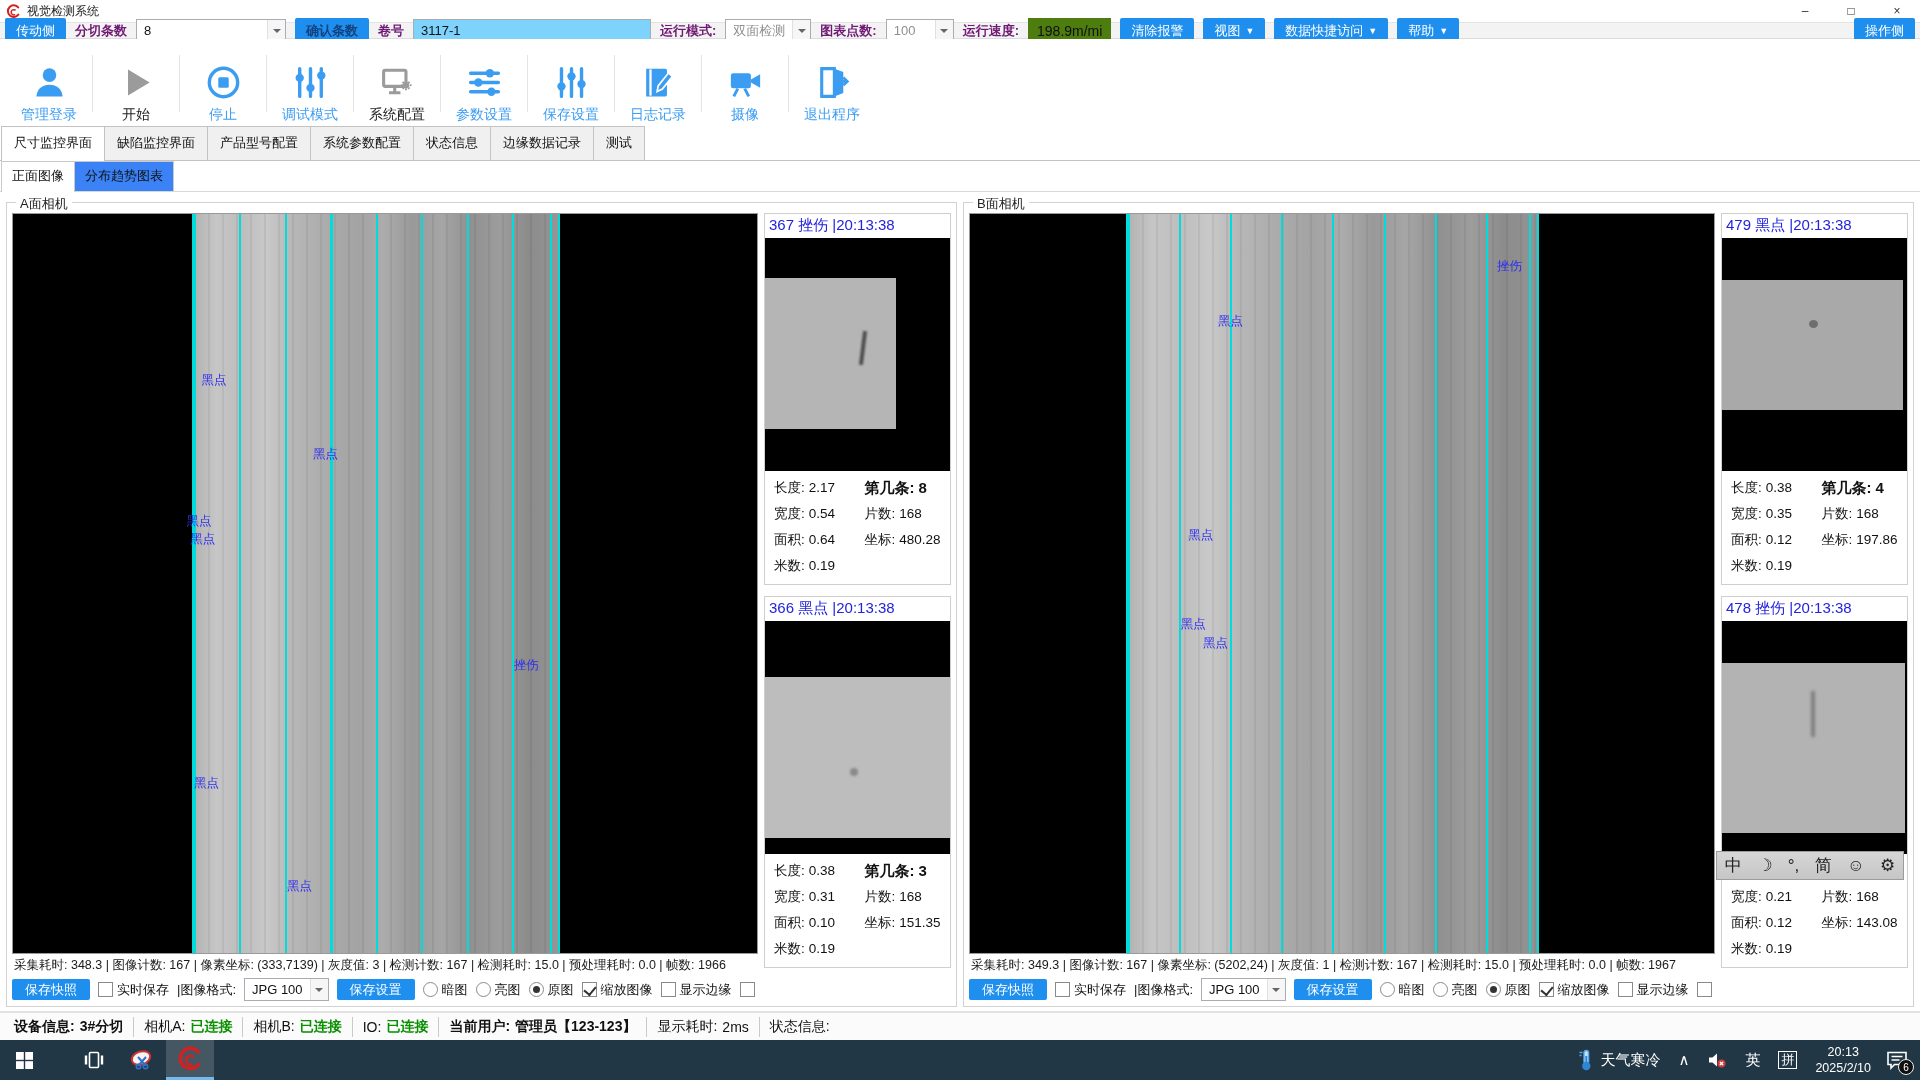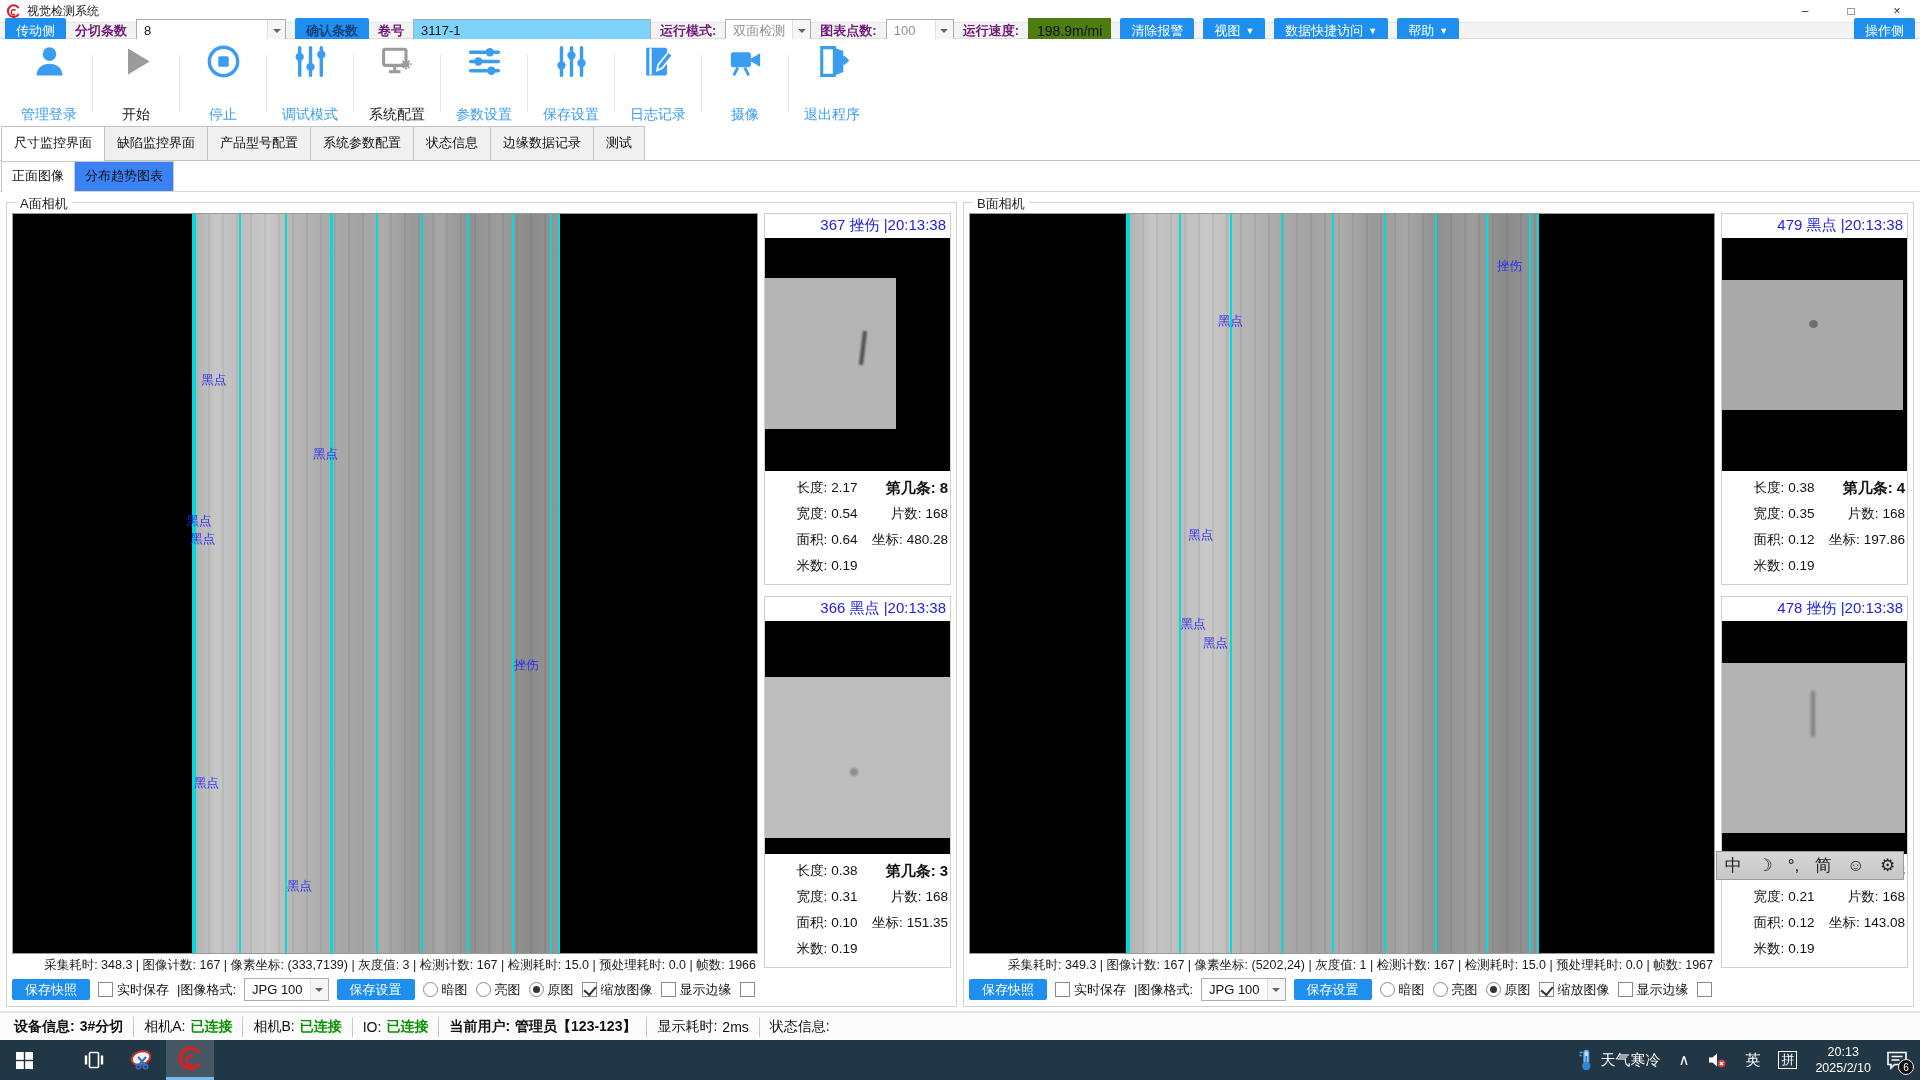--- a/index.html
+++ b/index.html
@@ -31,38 +31,38 @@
   .combo .val.dim{color:#8f8f8f;}
   .combo .dd{width:18px;border-left:1px solid #e0e0e0;background:#f6f6f6;display:flex;align-items:center;justify-content:center;}
   .combo .dd::after{content:"";border:4px solid transparent;border-top-color:#666;margin-top:4px;}
   .combo.split8{width:150px;} .combo.split8 .val{flex:1;}
   .textbox{background:#7dd3fc;border:1px solid #a9acb2;height:24px;width:238px;display:inline-flex;align-items:center;padding:0 7px;}
   .speedbox{background:#4d7c0f;height:26px;padding:0 9px;display:inline-flex;align-items:center;font-size:14px;}
   .tb-spacer{flex:1;}
 
   
   .ribbon{height:85px;background:#fff;display:flex;align-items:stretch;padding:4px 6px 0;flex:none;}
-  .ribbon-item{min-width:86px;display:flex;flex-direction:column;align-items:center;justify-content:space-between;gap:5px;
+  .ribbon-item{min-width:86px;display:flex;flex-direction:column;align-items:center;justify-content:flex-end;gap:5px;
                color:var(--ribbon-blue);cursor:default;padding:0 8px;}
   .ribbon-item .ricon svg{width:37px;height:37px;display:block;}
   .ribbon-item .rlabel{font-size:14px;}
   .ribbon-item.disabled{color:#9b9b9b;}
   .ribbon-item.disabled .rlabel{color:#222;}
   .rdivider{width:1px;background:#e4e4e4;margin:12px 0;}
 
   
   .maintabs{display:flex;align-items:flex-end;height:37px;padding:0 1px;background:#fff;border-bottom:1px solid #c3c3c3;flex:none;}
   .tab{padding:7px 12px 8px;border:1px solid #c3c3c3;border-bottom:none;background:#f0f0f0;margin-right:-1px;font-size:13px;cursor:default;}
   .tab.active{background:#fff;position:relative;z-index:2;margin-bottom:-1px;padding-bottom:9px;}
   .subtabs{display:flex;align-items:flex-end;height:31px;padding:0 1px;background:#fff;border-bottom:1px solid #d7d7d7;flex:none;}
   .subtab{padding:5px 10px 6px;border:1px solid #c9c9c9;border-bottom:none;background:#3b82f6;margin-right:-1px;font-size:13px;cursor:default;}
   .subtab.active{background:#fff;position:relative;z-index:2;margin-bottom:-1px;padding-bottom:7px;}
 
   
-  .content{flex:1;background:#fff;display:flex;gap:6px;padding:10px 6px 4px;min-height:0;text-align:right;}
+  .content{flex:1;background:#fff;display:flex;gap:6px;padding:10px 6px 4px;min-height:0;}
   .groupbox{position:relative;border:1px solid #d2d2d2;flex:1 1 0;padding:10px 5px 3px;display:flex;min-width:0;}
   .gb-legend{position:absolute;top:-8px;left:9px;background:#fff;padding:0 4px;font-size:13px;color:#222;}
   .panel-row{display:flex;gap:6px;flex:1;min-width:0;}
   .left-col{flex:1;display:flex;flex-direction:column;min-width:0;}
   .cam-image{position:relative;flex:1;background:#000;overflow:hidden;border:1px solid #9a9a9a;}
   .band{position:absolute;top:0;bottom:0;border-left:2px solid var(--cyan);border-right:2px solid var(--cyan);
         background:
          repeating-linear-gradient(90deg, rgba(0,0,0,.06) 0 2px, rgba(255,255,255,0) 2px 14px),
          linear-gradient(90deg,#b2b2b2 0%,#c6c6c6 6%,#bdbdbd 13%,#c9c9c9 20%,#b7b7b7 27%,#acacac 36%,#a3a3a3 45%,#acacac 52%,#999 60%,#a6a6a6 68%,#909090 76%,#9d9d9d 84%,#8b8b8b 92%,#959595 100%);}
   .band::after{content:"";position:absolute;inset:0;background:repeating-linear-gradient(90deg, var(--cyan) 0 2px, rgba(0,0,0,0) 2px 12.5%);}

